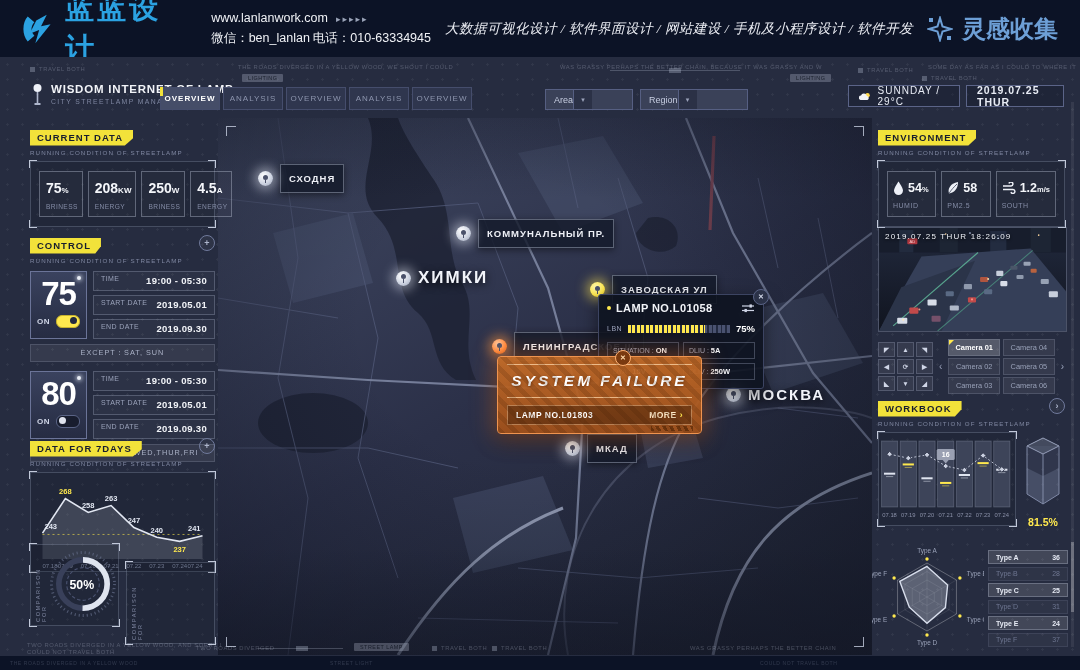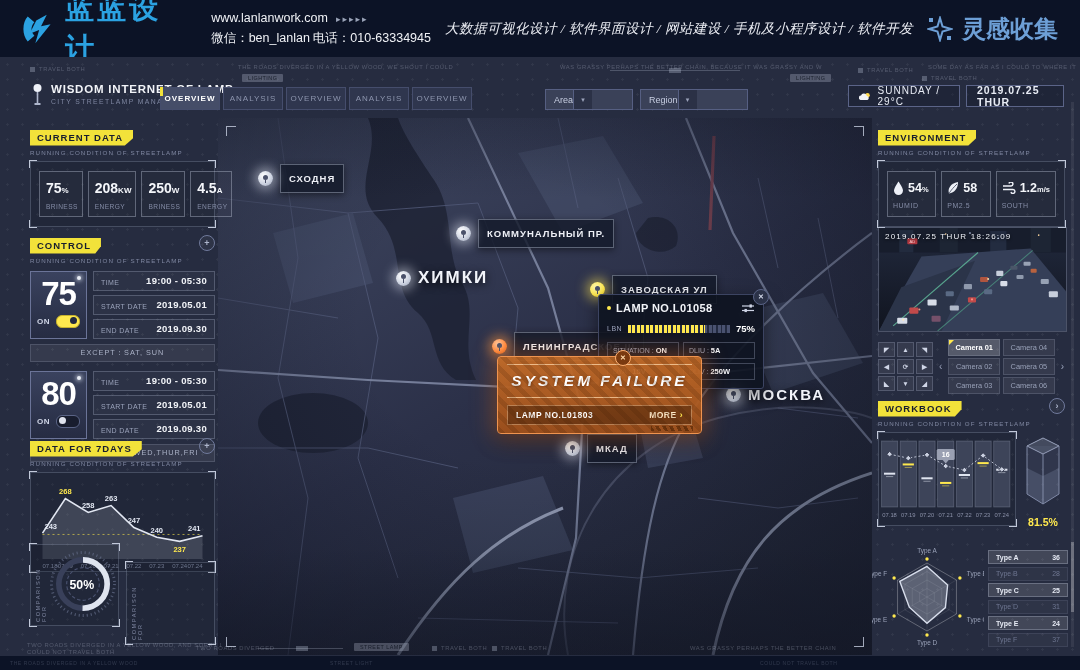--- a/index.html
+++ b/index.html
@@ -69,21 +69,21 @@
   .num{font-size:33px;font-weight:bold;color:#fff;line-height:1;margin-top:5px;letter-spacing:-1px}
   .bulb{position:absolute;right:5px;top:4px;width:4px;height:4px;border-radius:50%;background:#e8ecf5;box-shadow:0 0 4px 1px rgba(240,245,255,.7)}
   .num-foot{display:flex;align-items:center;gap:6px;margin:5px 0 6px;width:100%;padding:0 6px;box-sizing:border-box}
   .state{font-size:8px;color:#cfd5e6;font-weight:bold;letter-spacing:.5px}
   .tog{width:24px;height:11px;border-radius:6px;background:#181d2e;border:1px solid #5a6486;position:relative;margin-left:auto}
   .tog b{position:absolute;top:1.5px;width:7px;height:7px;border-radius:50%;background:#dfe3ee}
   .tog.on{background:#ffe94e;border-color:#c7b22e}
   .tog.on b{right:2px;background:#232a40}
   .tog.off b{left:2px}
   .rows{flex:1;display:flex;flex-direction:column;gap:4px}
-  .crow{display:flex;justify-content:space-between;align-items:flex-end;border:1px solid rgba(175,185,210,.3);
+  .crow{display:flex;justify-content:space-between;align-items:flex-start;border:1px solid rgba(175,185,210,.3);
         background:rgba(255,255,255,.03);padding:3.5px 7px}
   .crow .l{font-size:7px;color:#9aa2ba;letter-spacing:.4px}
   .crow .v{font-size:9.5px;font-weight:bold;color:#f2f4f8;letter-spacing:.3px}
   .except{margin-top:5px;background:rgba(255,255,255,.07);border:1px solid rgba(175,185,210,.2);text-align:center;
           font-size:7.3px;color:#aab1c6;padding:3px 0;letter-spacing:1px}
   
   .gauge{position:absolute;width:89px;height:82px;display:flex;padding:3px 2px;box-sizing:border-box}
   .vtext{writing-mode:vertical-rl;transform:rotate(180deg);font-size:5.6px;letter-spacing:1.6px;color:#7e86a0;margin:4px 0 0 2px}
   
   #map{left:218px;top:61px;width:654px;height:537px;overflow:hidden}

